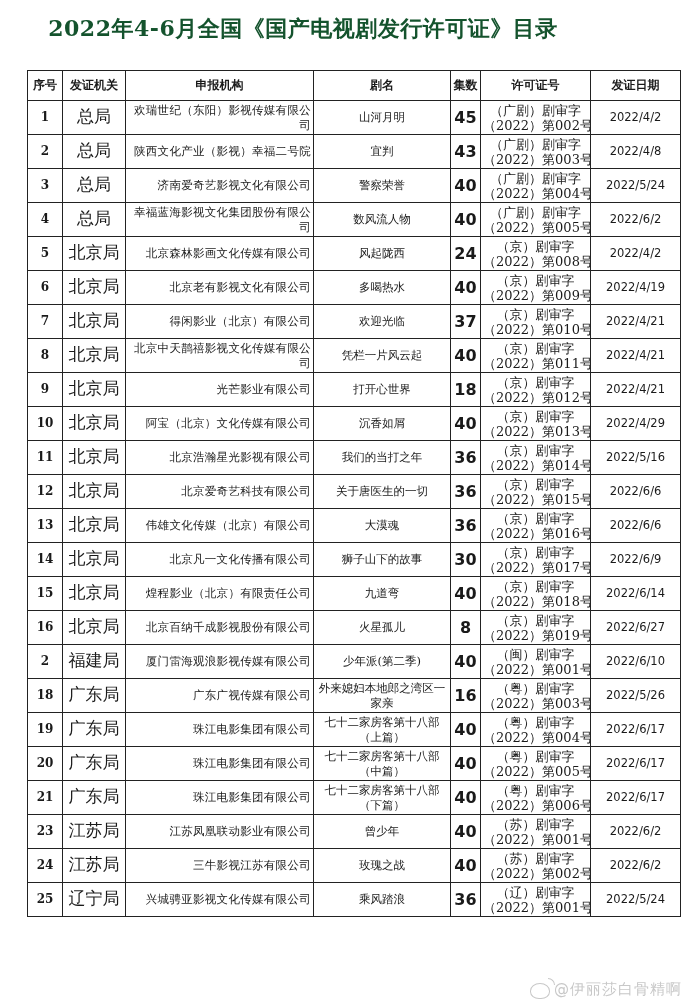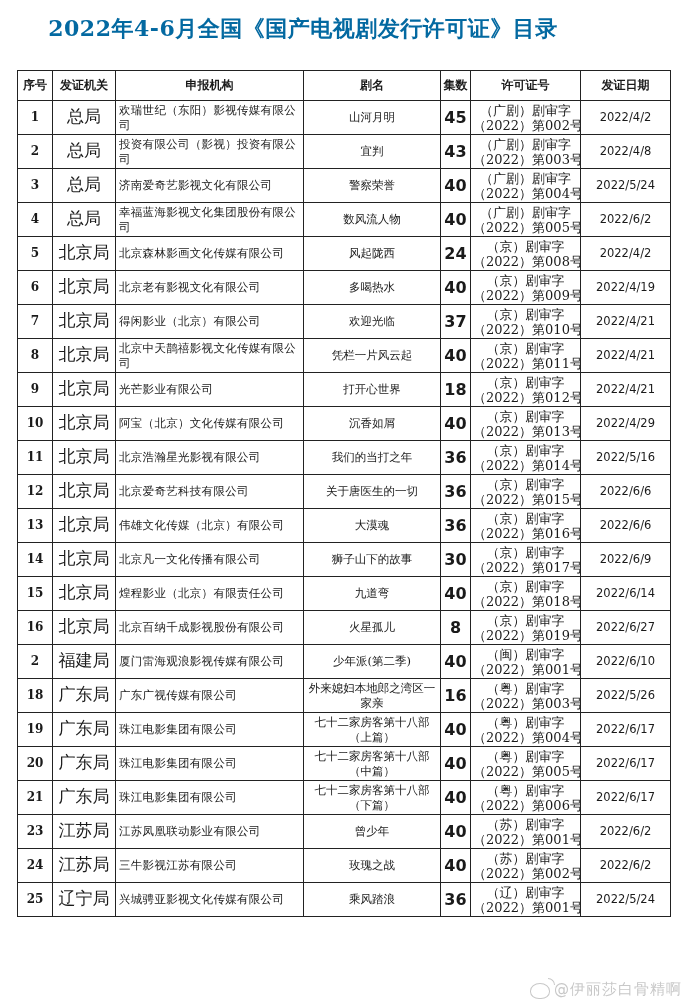--- a/index.html
+++ b/index.html
@@ -17,53 +17,54 @@
     }
     .doc-title {
       position: absolute;
       top: 14px;
       left: 0;
       width: 606px;
       text-align: center;
       font-size: 22px;
       font-weight: bold;
       letter-spacing: 0.5px;
-      color: #0369a1;
+      color: #14532d;
     }
     .table-wrap {
       position: absolute;
       top: 70px;
       left: 17px;
       width: 653px;
     }
     table {
       border-collapse: collapse;
       width: 653px;
       table-layout: fixed;
+      margin-left: 10px;
     }
     th, td {
       border: 1.4px solid #222;
       text-align: center;
       vertical-align: middle;
       font-size: 11.5px;
       line-height: 15px;
       padding: 0 2px;
       overflow: hidden;
     }
     th {
       height: 29px;
       font-weight: bold;
       font-family: "DejaVu Sans", "Liberation Sans", sans-serif;
       font-size: 12px;
     }
     td {
       height: 33px;
     }
     td.seq { font-weight: bold; font-size: 12px; }
-    td.org { text-align: left; padding-left: 3px; letter-spacing: 0.3px; }
+    td.org { text-align: right; padding-left: 3px; letter-spacing: 0.3px; }
     td.eps { font-weight: bold; font-family: "DejaVu Sans", "Liberation Sans", sans-serif; font-size: 16px; }
     td.lic { font-size: 13px; line-height: 15px; }
     td.date { font-family: "DejaVu Sans", "Liberation Sans", sans-serif; font-size: 11.5px; }
     td.auth { font-family: Liberation Mono, monospace; font-size: 17px; }
     td.drama { font-size: 11.5px; }
     .lic-line { display: block; white-space: nowrap; }
     .watermark {
       position: absolute;
       right: 8px;
       bottom: 6px;
@@ -131,21 +132,21 @@
           <td class="eps">45</td>
           <td class="lic">
             <span class="lic-line">（广剧）剧审字</span>
             <span class="lic-line">（2022）第002号</span>
           </td>
           <td class="date">2022/4/2</td>
         </tr>
         <tr>
           <td class="seq">2</td>
           <td class="auth">总局</td>
-          <td class="org">投资有限公司（影视）投资有限公司</td>
+          <td class="org">陕西文化产业（影视）幸福二号院</td>
           <td class="drama">宜判</td>
           <td class="eps">43</td>
           <td class="lic">
             <span class="lic-line">（广剧）剧审字</span>
             <span class="lic-line">（2022）第003号</span>
           </td>
           <td class="date">2022/4/8</td>
         </tr>
         <tr>
           <td class="seq">3</td>

